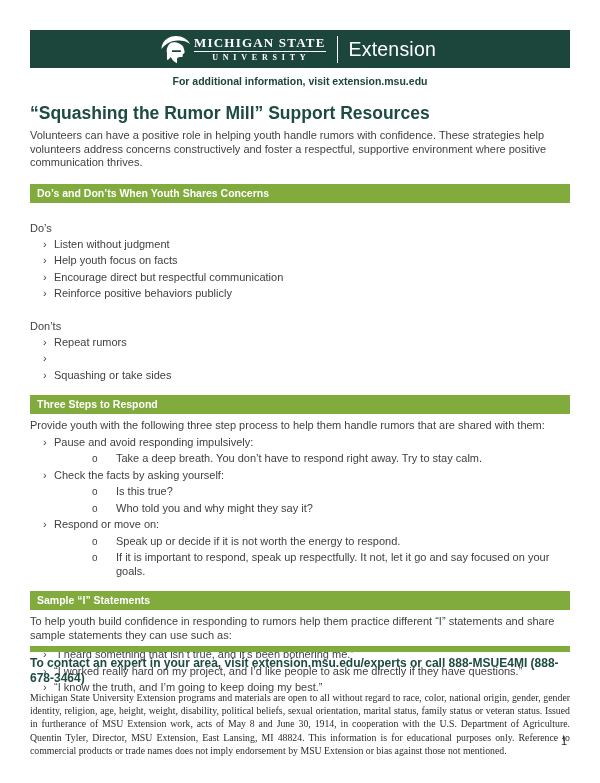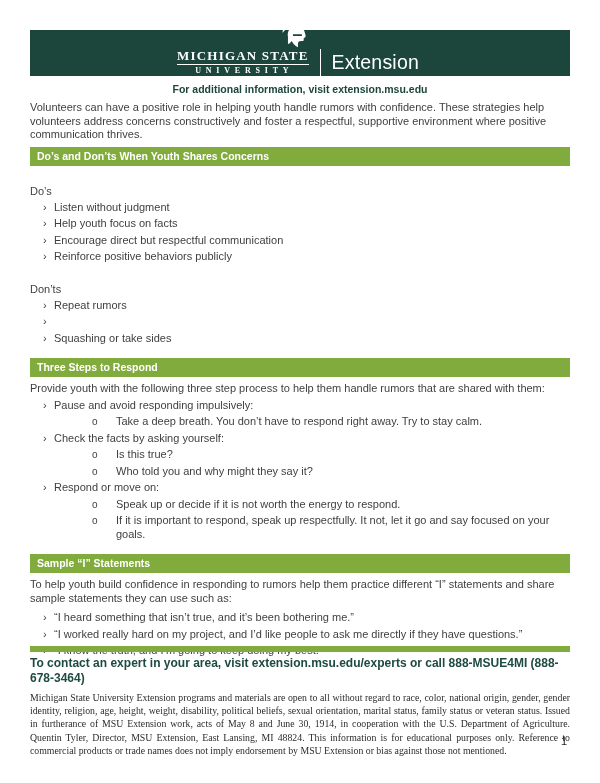--- a/index.html
+++ b/index.html
@@ -12,23 +12,22 @@
     overflow:hidden;
   }
   .page { padding:30px 30px 0 30px; }
 
   
   .banner {
     height:38px;
     background:#1c453b;
     display:flex;
     align-items:center;
-    justify-content:flex-end;
-    padding:8px 10px 0 6px;
-    flex-direction:column;
+    justify-content:center;
+    padding:0 10px 0 6px;
   }
   .helmet { width:34px; height:32px; display:block; }
   .brandmark { display:flex; align-items:center; }
   .wordmark { text-align:center; color:#fff; }
   .wm-top {
     font-family:"Liberation Serif", serif;
     font-weight:bold; font-size:13px; line-height:14px;
     letter-spacing:1.2px;
     border-bottom:1.5px solid #ffffff;
     padding-bottom:1px;
@@ -60,21 +59,21 @@
 
   
   .section-bar {
     background:#82ab3d;
     color:#ffffff;
     font-weight:bold;
     font-size:10.5px; line-height:12px;
     padding:3px 7px 4px 7px;
   }
   .mt10 { margin-top:10px; }
-  .mt7  { margin-top:5px; }
+  .mt7  { margin-top:14px; }
   .mt13 { margin-top:13px; }
 
   .body-p { font-size:11px; line-height:13.5px; margin:5px 0 0 0; }
 
   .sub-label { font-size:11px; line-height:14px; margin-top:18px; }
 
   .li1 { display:flex; font-size:11px; line-height:13.5px; margin-top:3px; }
   .li1 .m { margin-left:13px; width:11px; flex:none; color:#3f3f3f; }
   .li2 { display:flex; font-size:11px; line-height:13.5px; margin-top:3px; }
   .li2 .m { margin-left:62px; width:24px; flex:none; font-size:10px; }
@@ -123,20 +122,21 @@
         <div class="wm-top">MICHIGAN STATE</div>
         <div class="wm-bottom">UNIVERSITY</div>
       </div>
       <div class="vdivider"></div>
       <div class="ext-name">Extension</div>
     </div>
   </div>
 
   <div class="info-line">For additional information, visit extension.msu.edu</div>
 
+  <div class="doc-title">“Squashing the Rumor Mill” Support Resources</div>
 
   <p class="body-p">Volunteers can have a positive role in helping youth handle rumors with confidence. These strategies help volunteers address concerns constructively and foster a respectful, supportive environment where positive communication thrives.</p>
 
   <div class="section-bar mt7">Do’s and Don’ts When Youth Shares Concerns</div>
   <div class="sub-label">Do’s</div>
   <div class="li1">
       <span class="m">›</span>
       <span class="t">Listen without judgment</span>
     </div>
   <div class="li1">

